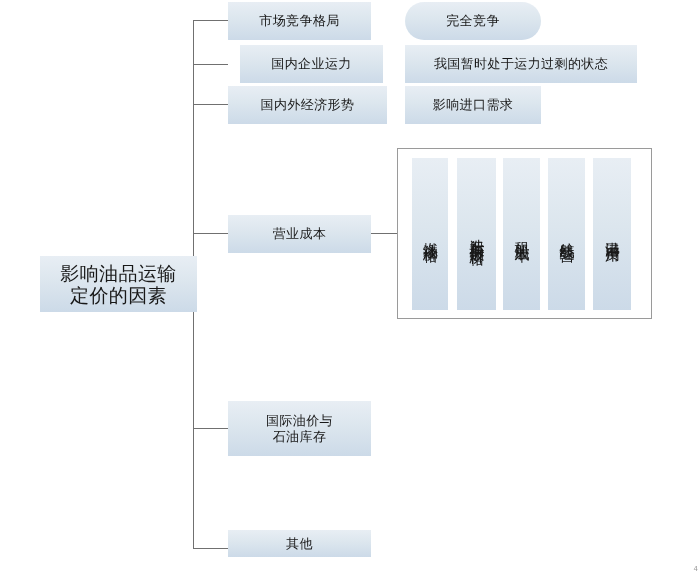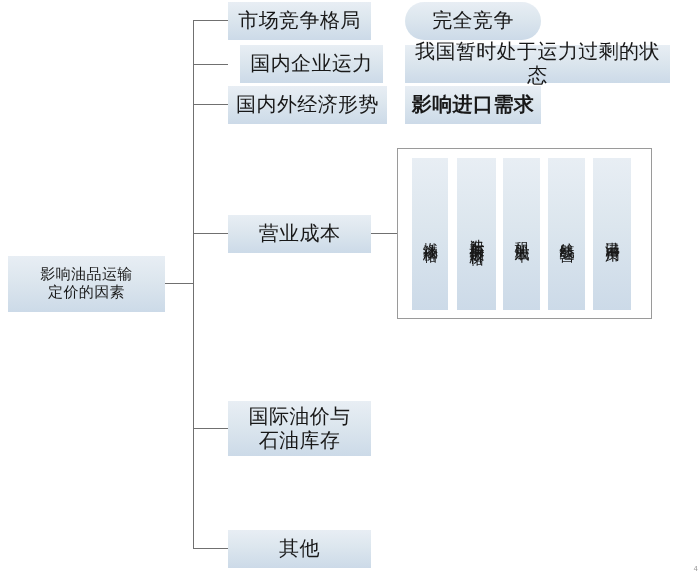--- a/index.html
+++ b/index.html
@@ -20,26 +20,27 @@
   .node {
     position: absolute;
     box-sizing: border-box;
     background: linear-gradient(to bottom, #e8eef4 0%, #dce6ee 45%, #ccdae8 100%);
     color: #181818;
     display: flex;
     align-items: center;
     justify-content: center;
     text-align: center;
     line-height: 1.18;
-    font-size: 20px;
+    font-size: 13px;
     letter-spacing: 0.4px;
     white-space: pre-line;
   }
   .node.root {
-    font-size: 15px;
+    font-size: 19px;
+    margin-left: 32px;
   }
   .node.vertical {
     writing-mode: vertical-rl;
     text-orientation: upright;
     letter-spacing: 2px;
     line-height: 1.12;
     font-size: 15px;
     white-space: normal;
     padding: 6px 0;
   }
@@ -83,25 +84,25 @@
 
   <div class="node root" style="left:8px; top:256px; width:157px; height:56px;">影响油品运输
 定价的因素</div>
 
   <div class="node" style="left:228px; top:2px; width:143px; height:38px;">市场竞争格局</div>
   <div class="node" style="left:240px; top:45px; width:143px; height:38px;">国内企业运力</div>
   <div class="node" style="left:228px; top:86px; width:159px; height:38px;">国内外经济形势</div>
   <div class="node" style="left:228px; top:401px; width:143px; height:55px;">国际油价与
 石油库存</div>
   <div class="node" style="left:228px; top:215px; width:143px; height:38px;">营业成本</div>
-  <div class="node" style="left:228px; top:530px; width:143px; height:38px;">其他</div>
+  <div class="node" style="left:228px; top:530px; width:143px; height:27px;">其他</div>
 
   <div class="node" style="left:405px; top:2px; width:136px; height:38px;border-radius:19px;">完全竞争</div>
-  <div class="node" style="left:405px; top:45px; width:265px; height:38px;">我国暂时处于运力过剩的状态</div>
-  <div class="node" style="left:405px; top:86px; width:136px; height:38px;font-weight:bold;">影响进口需求</div>
+  <div class="node" style="left:405px; top:45px; width:232px; height:38px;">我国暂时处于运力过剩的状态</div>
+  <div class="node" style="left:405px; top:86px; width:136px; height:38px;">影响进口需求</div>
 
   <div class="group-frame" style="left:397px; top:148px; width:255px; height:171px;"></div>
 
   <div class="node vertical" style="left:412px; top:158px; width:36px; height:152px;">燃油价格</div>
   <div class="node vertical" style="left:457px; top:158px; width:39px; height:152px;">造船与拆船价格</div>
   <div class="node vertical" style="left:503px; top:158px; width:37px; height:152px;">租船成本</div>
   <div class="node vertical" style="left:548px; top:158px; width:37px; height:152px;">航线经营</div>
   <div class="node vertical" style="left:593px; top:158px; width:38px; height:152px;">港口费用</div>
 
   <div class="page-mark">4</div>

